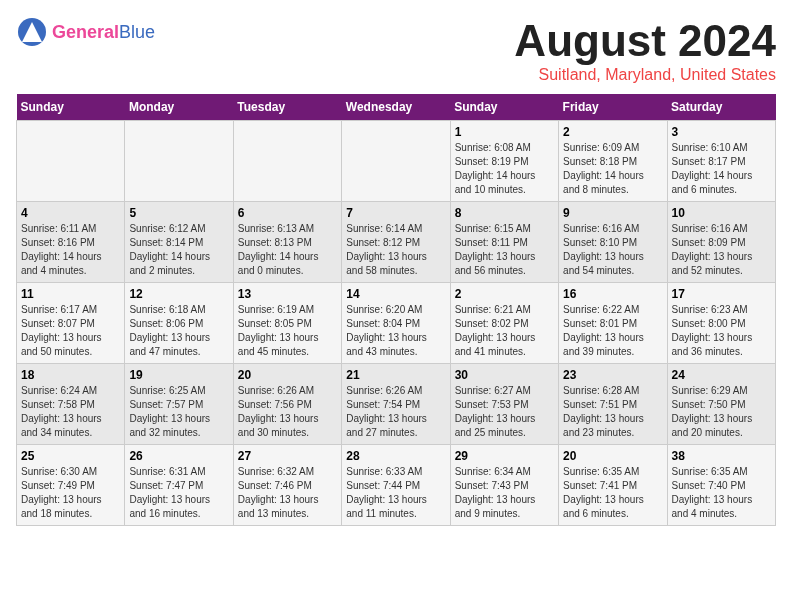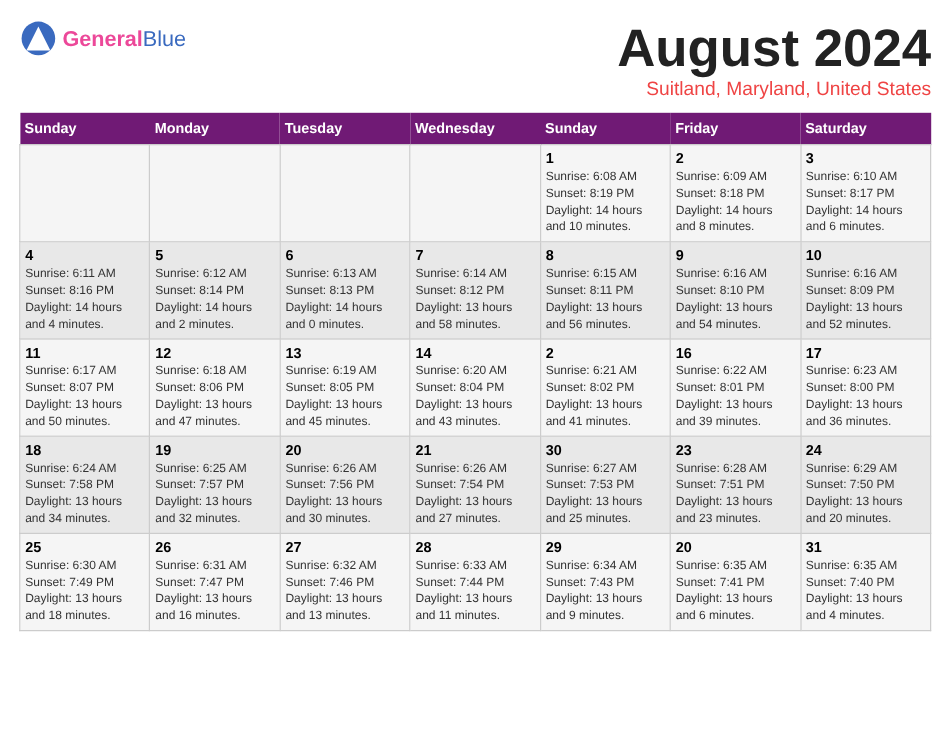--- a/index.html
+++ b/index.html
@@ -238,18 +238,18 @@
         </td>
         <td>
           <span class="day-number">29</span>
           <div class="day-info">Sunrise: 6:34 AM<br>Sunset: 7:43 PM<br>Daylight: 13 hours and 9 minutes.</div>
         </td>
         <td>
           <span class="day-number">20</span>
           <div class="day-info">Sunrise: 6:35 AM<br>Sunset: 7:41 PM<br>Daylight: 13 hours and 6 minutes.</div>
         </td>
         <td>
-          <span class="day-number">31</span>
+          <span class="day-number">38</span>
           <div class="day-info">Sunrise: 6:35 AM<br>Sunset: 7:40 PM<br>Daylight: 13 hours and 4 minutes.</div>
         </td>
       </tr>
     </tbody>
 </table>
 
 </body></html>

